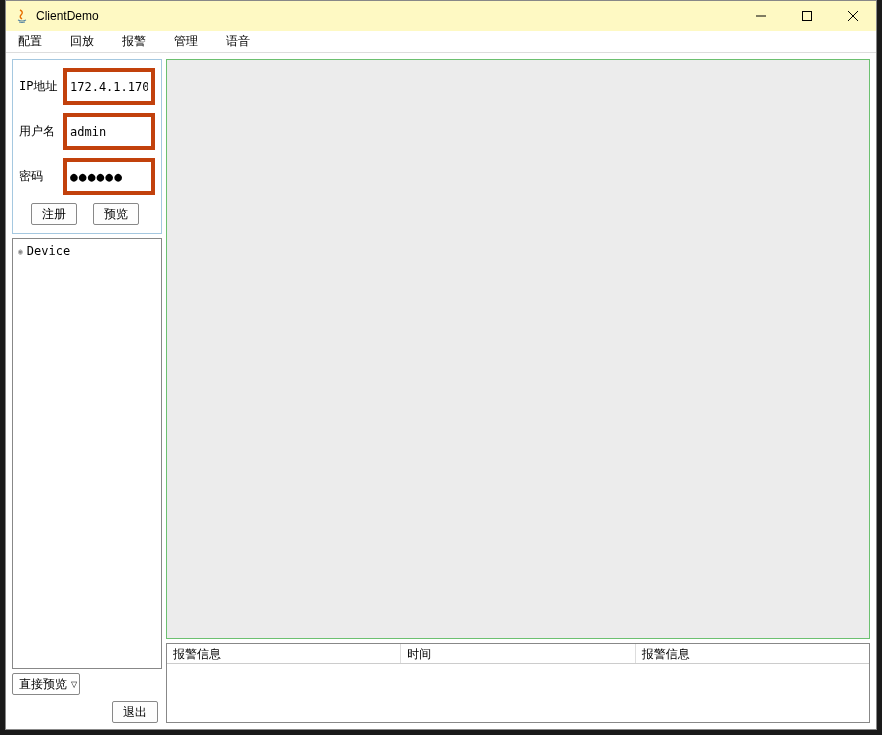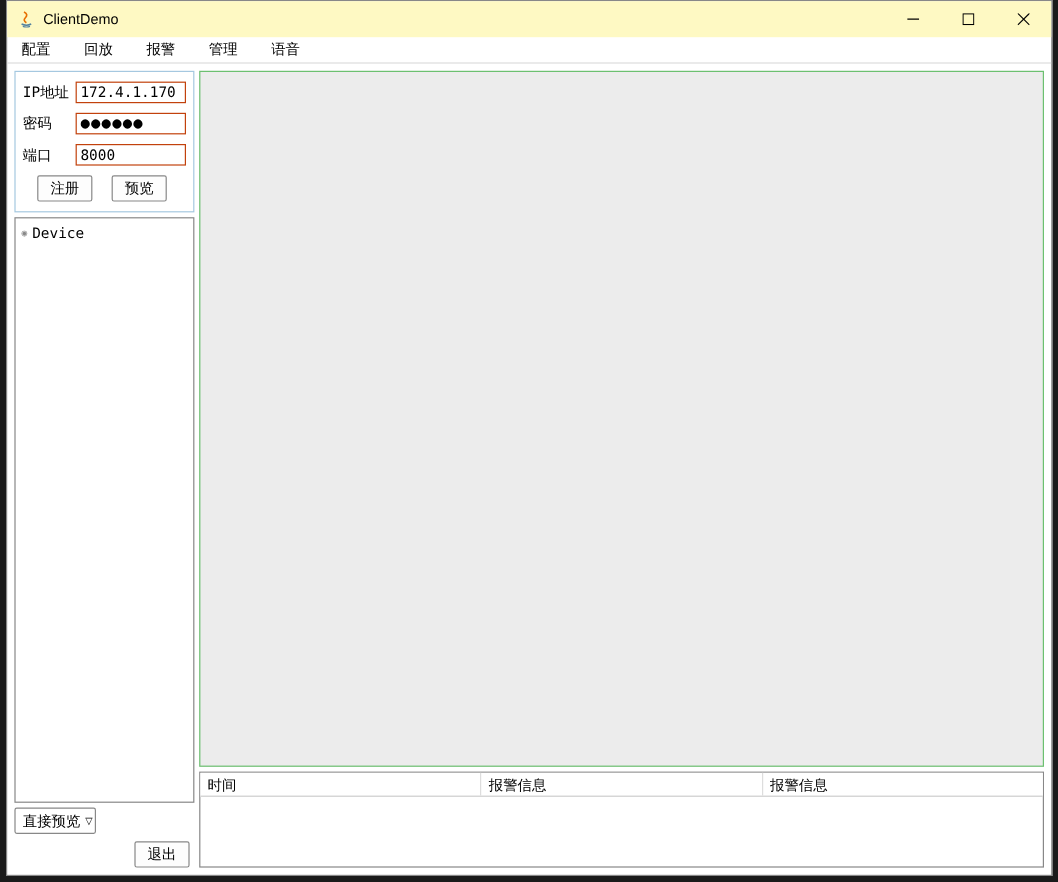--- a/index.html
+++ b/index.html
@@ -93,22 +93,22 @@
       gap: 4px;
     }
     .form-label {
       width: 40px;
       font-size: 12px;
       font-family: "SimSun", monospace;
     }
     .form-input {
       flex: 1;
       width: 78px;
-      height: 18px;
-      border: 1px solid #c2410c;
+      height: 37px;
+      border: 4px solid #c2410c;
       padding: 1px 3px;
       font-size: 12px;
       font-family: "SimSun", monospace;
     }
     .btn-row {
       display: flex;
       gap: 16px;
       margin-top: 2px;
       justify-content: flex-start;
       padding-left: 12px;
@@ -238,26 +238,26 @@
   </div>
 
   <div class="content">
     <div class="left-panel">
       <div class="form-panel">
         <div class="form-row">
           <span class="form-label">IP地址</span>
           <input class="form-input" value="172.4.1.170" style="">
         </div>
         <div class="form-row">
+          <span class="form-label">用户名</span>
+          <input class="form-input" value="admin" style="">
+        </div>
+        <div class="form-row">
           <span class="form-label">密码</span>
           <input class="form-input" style="font-size: 13px; letter-spacing: 1px;" value="●●●●●●">
-        </div>
-        <div class="form-row">
-          <span class="form-label">端口</span>
-          <input class="form-input" value="8000" style="">
         </div>
         <div class="btn-row">
           <button class="btn">注册</button>
           <button class="btn">预览</button>
         </div>
       </div>
 
       <div class="tree-panel">
         <div class="tree-item">
           <span class="tree-bullet">◉</span>
@@ -273,20 +273,20 @@
         <div class="exit-row">
           <button class="btn">退出</button>
         </div>
       </div>
     </div>
 
     <div class="right-panel">
       <div class="video-panel"></div>
       <div class="table-panel">
         <div class="table-header">
+          <div class="th">报警信息</div>
           <div class="th">时间</div>
-          <div class="th">报警信息</div>
           <div class="th">报警信息</div>
         </div>
       </div>
     </div>
   </div>
 </div>
 
 </body></html>

